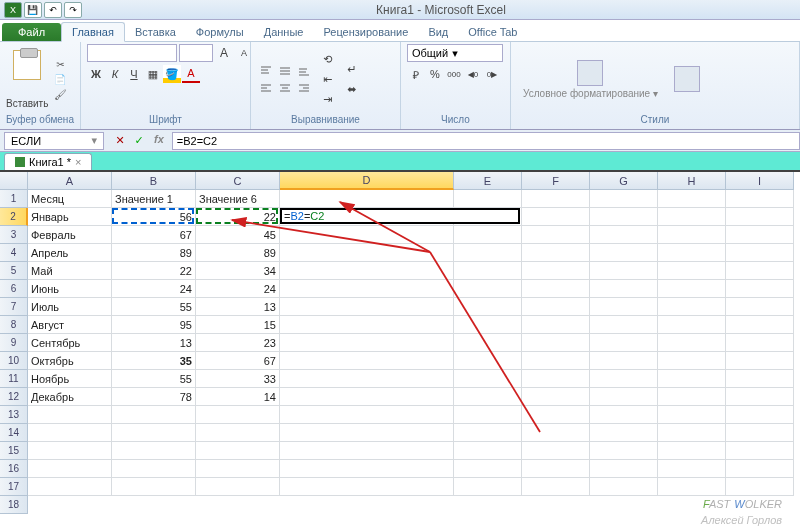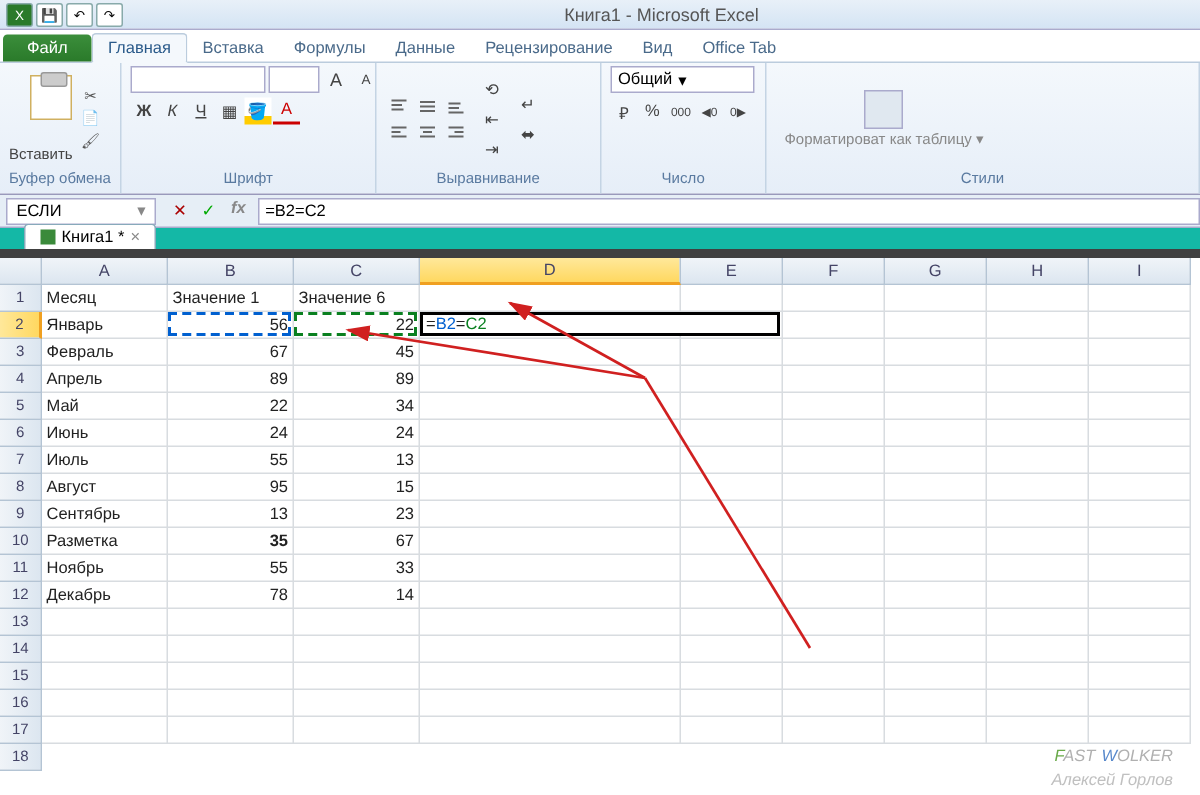--- a/index.html
+++ b/index.html
@@ -9,21 +9,21 @@
 .qat-btn{width:18px;height:16px;background:#fff;border:1px solid #8aa;border-radius:2px;display:flex;align-items:center;justify-content:center;font-size:9px}
 .title-text{flex:1;text-align:center;color:#555;font-size:12px}
 .ribbon-tabs{height:22px;background:#fff;display:flex;align-items:flex-end;border-bottom:1px solid #bcd}
 .file-tab{background:linear-gradient(#3b8e3b,#2a7a2a);color:#fff;padding:3px 16px;font-size:11px;border-radius:3px 3px 0 0;margin-left:2px}
 .tab{padding:3px 10px;color:#4a6a8a;cursor:pointer}
 .tab.active{background:#f4f8fc;border:1px solid #bcd;border-bottom:1px solid #f4f8fc;border-radius:3px 3px 0 0;color:#2a5a8a;margin-bottom:-1px}
 .ribbon{height:88px;background:linear-gradient(#f4f8fc,#e6eef8);border-bottom:1px solid #99b;display:flex}
 .rgroup{border-right:1px solid #c4d4e4;padding:2px 6px;display:flex;flex-direction:column;justify-content:space-between}
 .rgroup-label{text-align:center;color:#5a7aa0;font-size:10px;padding-bottom:2px}
 .rgroup-body{flex:1;display:flex;align-items:center;gap:4px}
-.paste-btn{display:flex;flex-direction:column;align-items:flex-end;gap:18px}
+.paste-btn{display:flex;flex-direction:column;align-items:center;gap:18px}
 .paste-icon{width:28px;height:30px;background:#fff;border:1px solid #d0b060;position:relative}
 .paste-icon::before{content:'';position:absolute;top:-3px;left:6px;width:16px;height:8px;background:#ccc;border:1px solid #999;border-radius:2px}
 .mini-btns{display:flex;flex-direction:column;gap:1px}
 .mini-btn{width:16px;height:14px;display:flex;align-items:center;justify-content:center;font-size:10px;color:#555}
 .font-sel{width:90px;height:18px;background:#fff;border:1px solid #aac;font-size:10px;padding:1px 3px;color:#888}
 .font-size-sel{width:34px;height:18px;background:#fff;border:1px solid #aac;font-size:10px;padding:1px 3px;color:#888}
 .fmt-row{display:flex;gap:1px}
 .fmt-btn{width:18px;height:18px;display:flex;align-items:center;justify-content:center;color:#444;font-size:11px}
 .align-grid{display:grid;grid-template-columns:repeat(3,18px);gap:1px}
 .align-btn{width:18px;height:16px;display:flex;align-items:center;justify-content:center}
@@ -31,21 +31,21 @@
 .dropdown{height:18px;background:#fff;border:1px solid #aac;font-size:10px;padding:1px 4px;display:flex;align-items:center;gap:4px}
 .big-btn{display:flex;flex-direction:column;align-items:center;gap:2px;padding:2px 6px}
 .big-btn-icon{width:26px;height:26px;background:#e0e8f0;border:1px solid #aac}
 .big-btn-label{font-size:10px;color:#888;text-align:center;line-height:1.1}
 .namebox-row{height:22px;background:#e6eef6;border-bottom:1px solid #aac;display:flex;align-items:center}
 .namebox{width:100px;height:18px;background:#fff;border:1px solid #aac;margin:0 4px;padding:2px 6px;font-size:11px;display:flex;align-items:center;justify-content:space-between}
 .fx-btns{display:flex;gap:3px;padding:0 4px}
 .fx-btn{width:16px;height:16px;display:flex;align-items:center;justify-content:center;font-size:11px;color:#555}
 .fx-label{font-style:italic;font-weight:bold;color:#888;padding:0 4px}
 .formula-input{flex:1;background:#fff;border:1px solid #aac;height:18px;padding:2px 4px;font-size:11px}
-.workbook-tab-row{height:20px;background:#14b8a6;display:flex;align-items:flex-end;padding-left:16px;border-bottom:6px solid #404040}
+.workbook-tab-row{height:20px;background:#5eead4;display:flex;align-items:flex-end;padding-left:4px;border-bottom:2px solid #404040}
 .wb-tab{background:#fff;border:1px solid #8ab;border-bottom:none;padding:2px 10px;font-size:10px;border-radius:3px 3px 0 0;display:flex;align-items:center;gap:4px}
 .wb-tab-icon{width:10px;height:10px;background:#3a8a3a}
 .grid-area{position:relative;background:#fff}
 .col-headers{display:flex;height:18px}
 .corner{width:28px;background:linear-gradient(#f0f4f8,#dce6f0);border-right:1px solid #b4c4d4;border-bottom:1px solid #b4c4d4}
 .col-h{background:linear-gradient(#f0f4f8,#dce6f0);border-right:1px solid #b4c4d4;border-bottom:1px solid #b4c4d4;display:flex;align-items:center;justify-content:center;color:#446;font-size:11px}
 .col-h.active{background:linear-gradient(#ffe89a,#ffd860);border-bottom:2px solid #f0a020}
 .grid-body{display:flex}
 .row-headers{display:flex;flex-direction:column}
 .row-h{width:28px;height:18px;background:linear-gradient(90deg,#f0f4f8,#dce6f0);border-right:1px solid #b4c4d4;border-bottom:1px solid #b4c4d4;display:flex;align-items:center;justify-content:center;color:#446;font-size:10px}
@@ -182,21 +182,24 @@
         <div class="fmt-btn" style="font-size:8px">◀0</div>
         <div class="fmt-btn" style="font-size:8px">0▶</div>
       </div>
     </div>
     <div class="rgroup-label">Число</div>
   </div>
   <div class="rgroup" style="flex:1">
     <div class="rgroup-body">
       <div class="big-btn">
         <div class="big-btn-icon"></div>
-        <div class="big-btn-label">Форматироват как таблицу ▾</div>
+        <div class="big-btn-label">Условное форматирование ▾</div>
+      </div>
+      <div class="big-btn">
+        <div class="big-btn-icon"></div>
       </div>
     </div>
     <div class="rgroup-label">Стили</div>
   </div>
 </div>
 
 <div class="namebox-row">
   <div class="namebox">
       <span>ЕСЛИ</span>
       <span style="color:#888">▾</span>
@@ -347,21 +350,21 @@
           <div class="cell num" style="width: 84px;">13</div>
           <div class="cell num" style="width: 84px;">23</div>
           <div class="cell" style="width: 174px;"></div>
           <div class="cell" style="width: 68px;"></div>
           <div class="cell" style="width: 68px;"></div>
           <div class="cell" style="width: 68px;"></div>
           <div class="cell" style="width: 68px;"></div>
           <div class="cell" style="width: 68px;"></div>
         </div>
         <div class="cell-row">
-          <div class="cell" style="width: 84px;">Разметка</div>
+          <div class="cell" style="width: 84px;">Октябрь</div>
           <div class="cell num" style="width: 84px; font-weight: bold;">35</div>
           <div class="cell num" style="width: 84px;">67</div>
           <div class="cell" style="width: 174px;"></div>
           <div class="cell" style="width: 68px;"></div>
           <div class="cell" style="width: 68px;"></div>
           <div class="cell" style="width: 68px;"></div>
           <div class="cell" style="width: 68px;"></div>
           <div class="cell" style="width: 68px;"></div>
         </div>
         <div class="cell-row">

